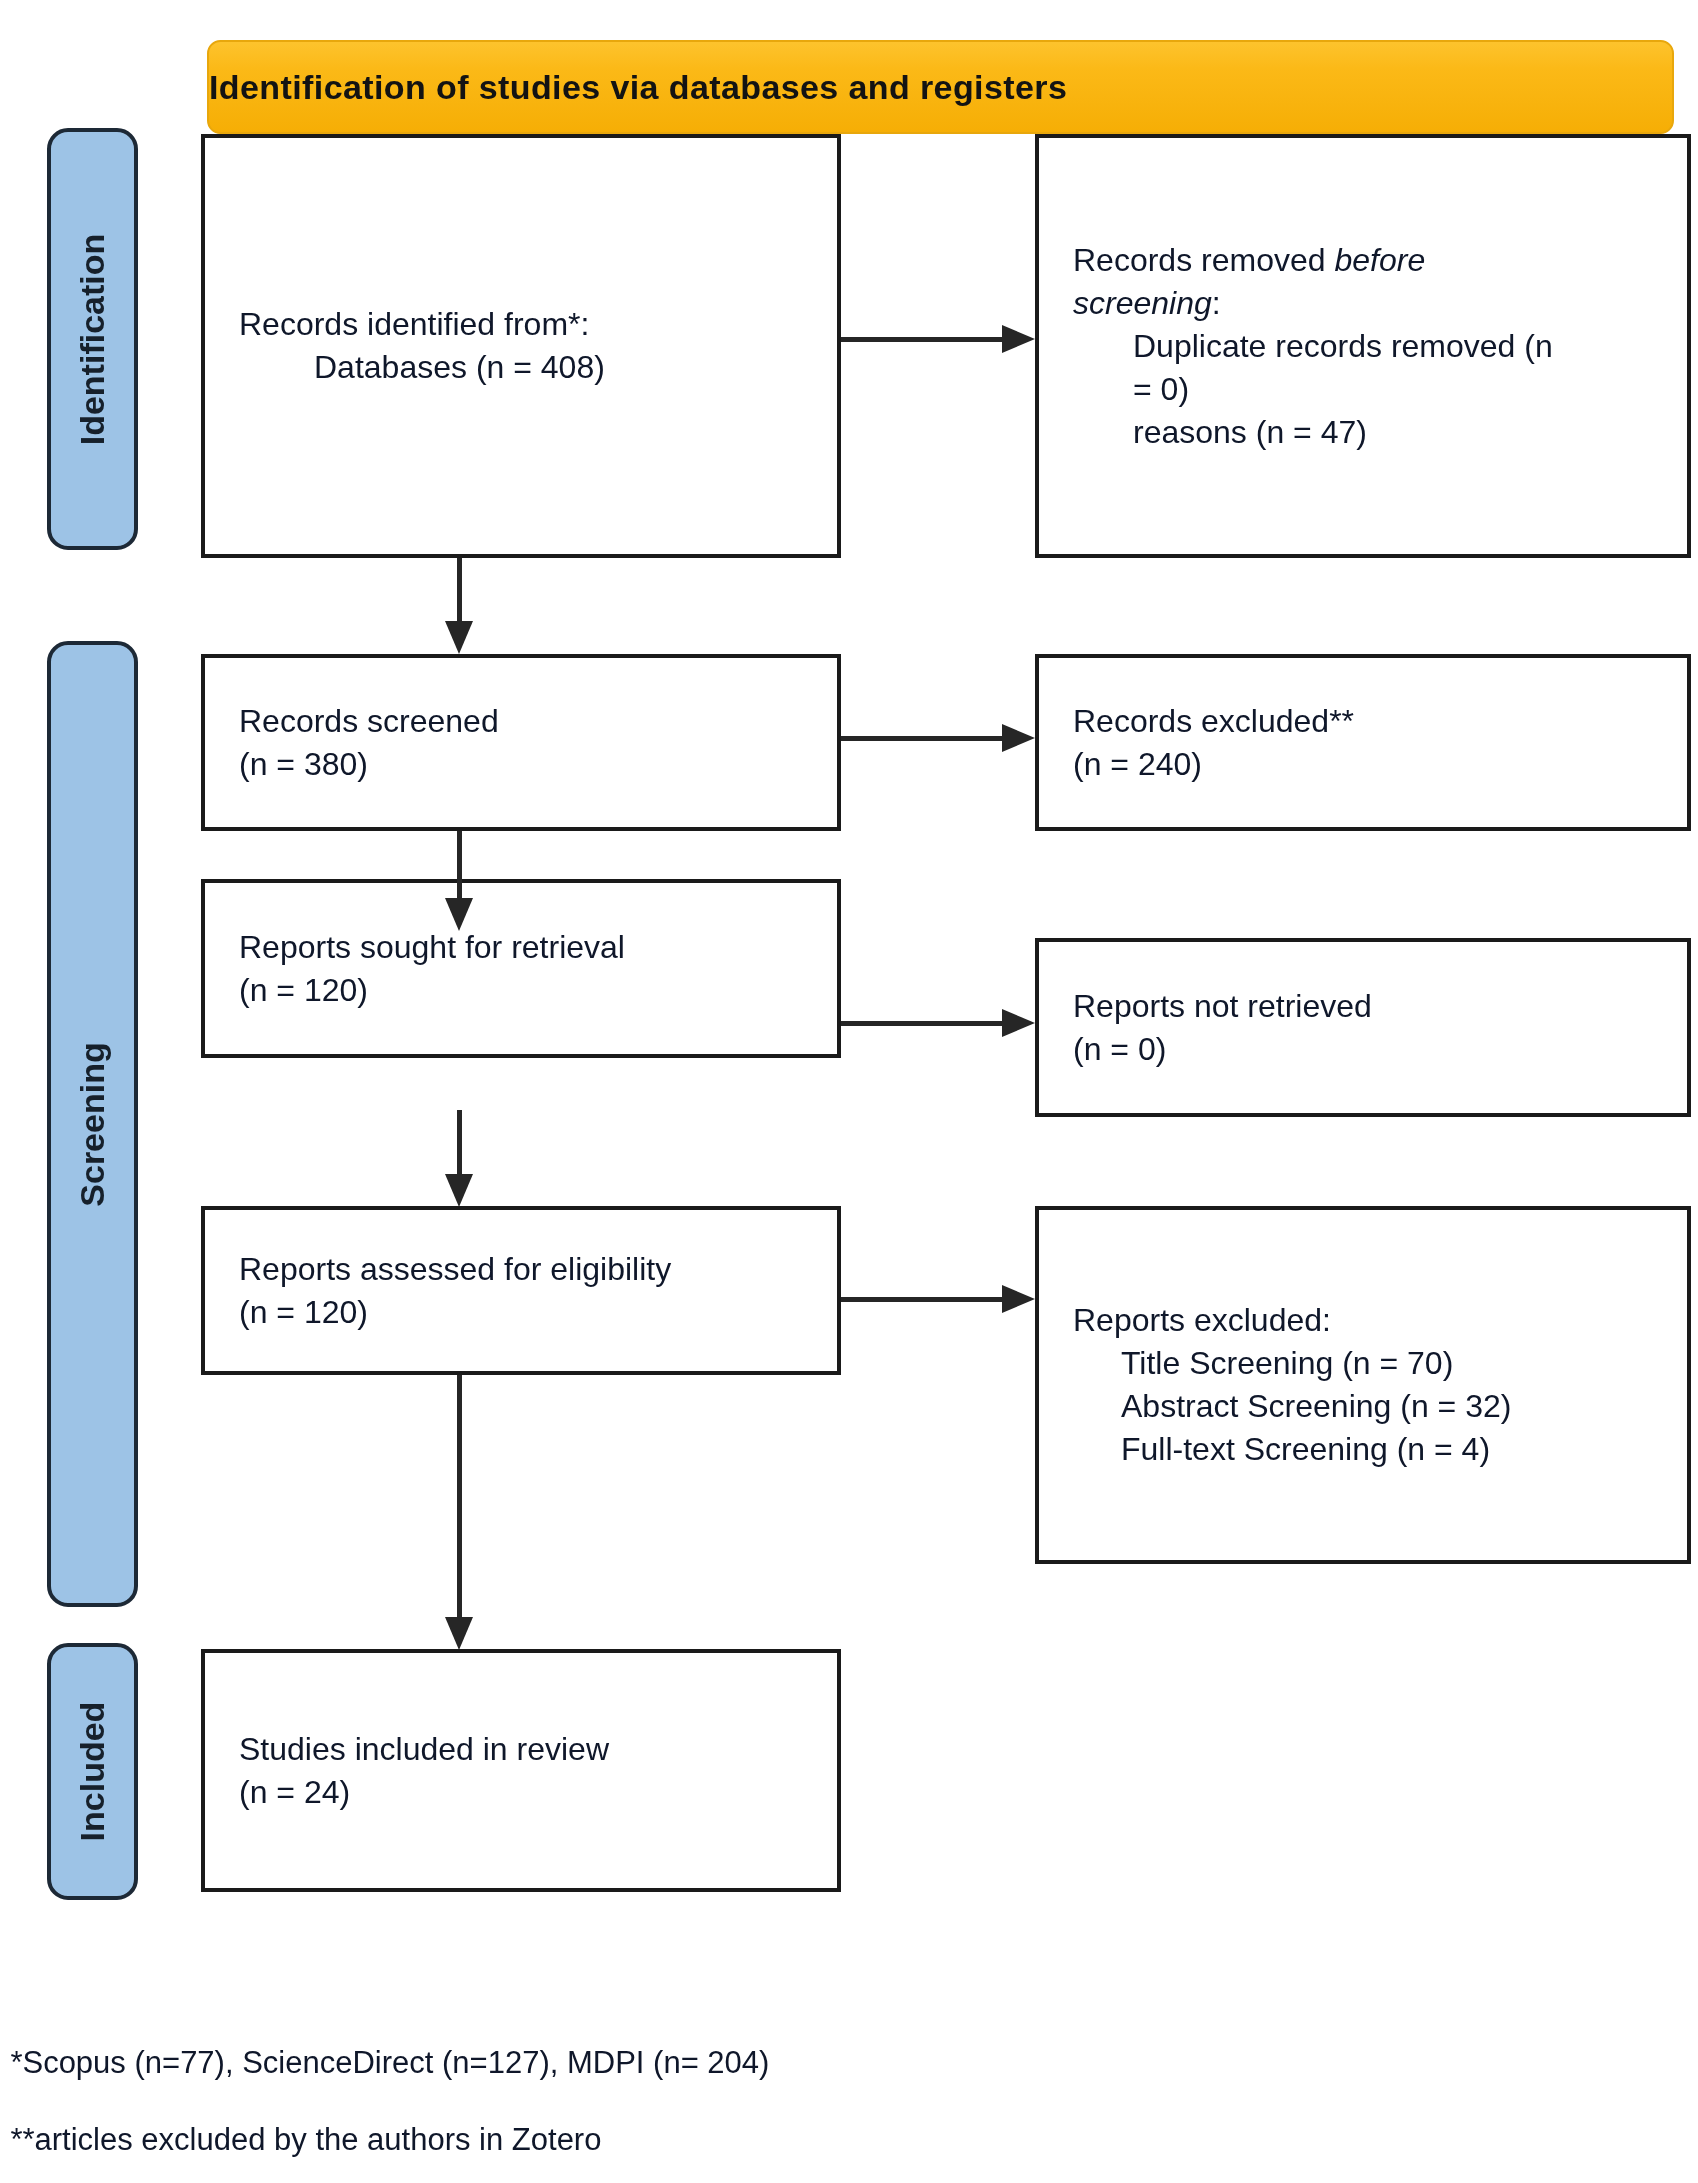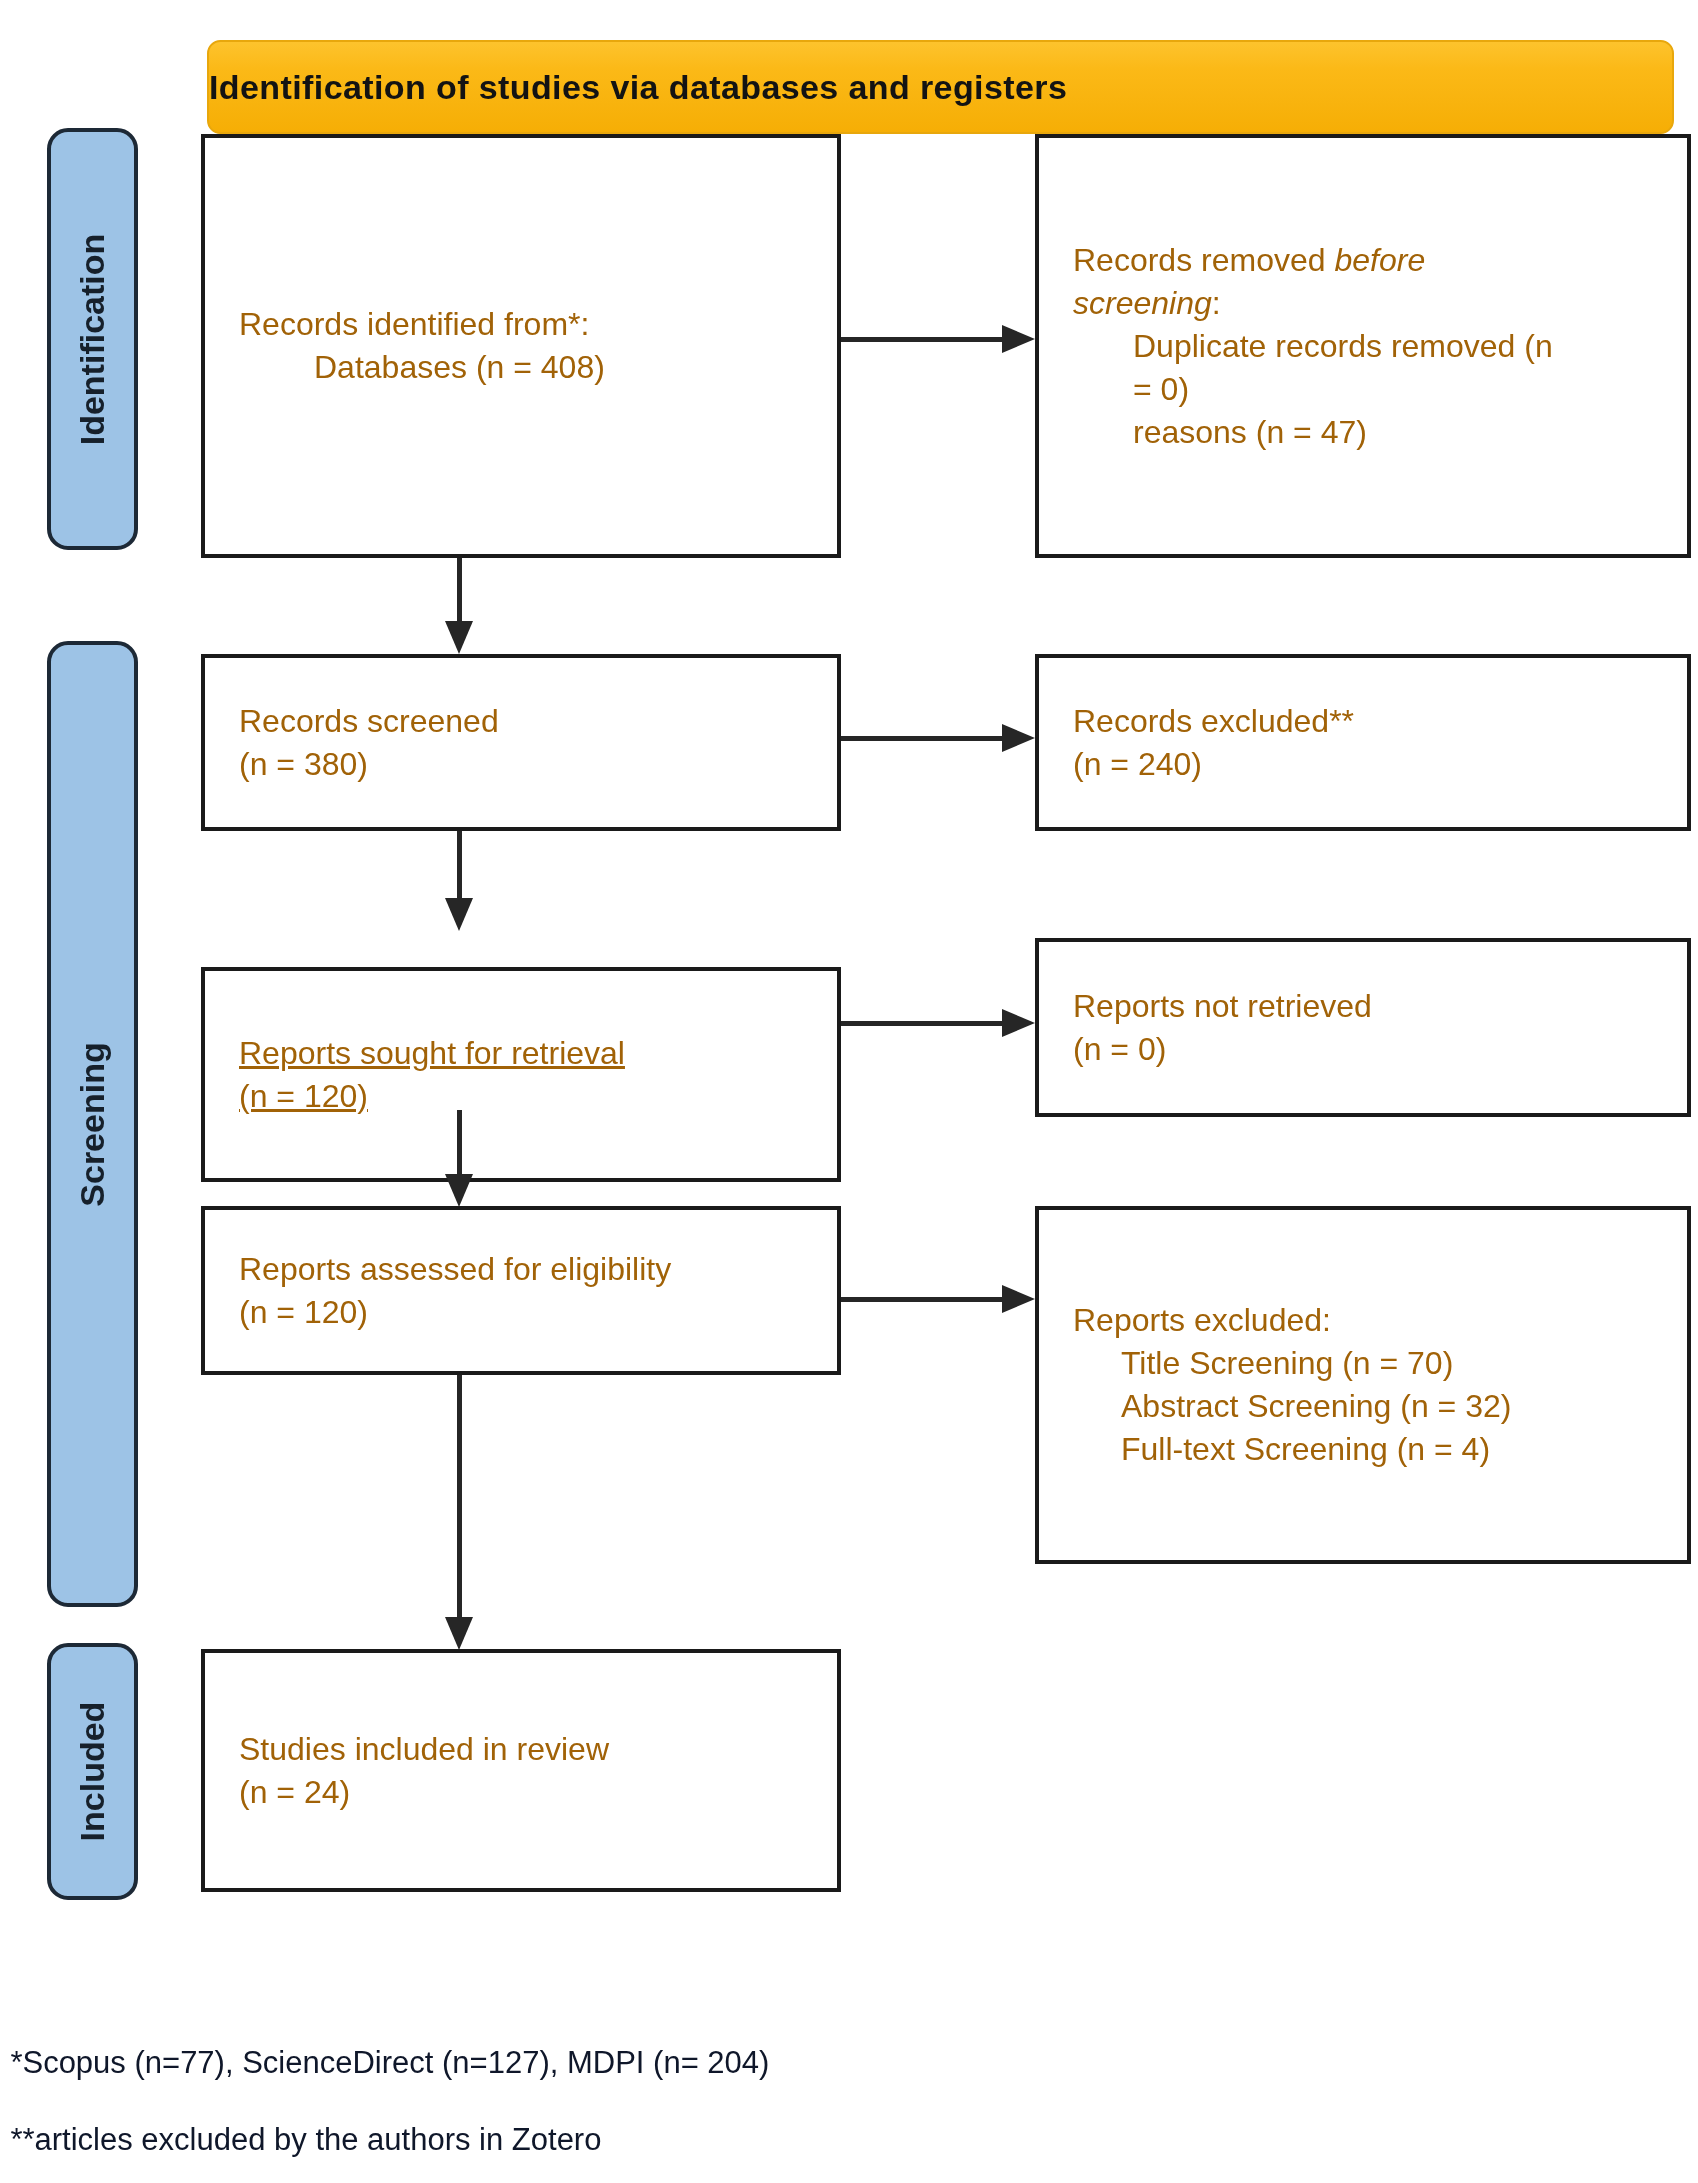--- a/index.html
+++ b/index.html
@@ -46,29 +46,29 @@
   #stage-screening{ top:641px; height:966px; }
   #stage-included{ top:1643px; height:257px; }
   
   .fbox{
     position:absolute;
     background:#ffffff;
     border:4.5px solid #1a1a1a;
     box-sizing:border-box;
     display:flex; flex-direction:column; justify-content:center;
     padding:15px 18px 15px 34px;
-    font-size:32px; line-height:43px; color:#a16207;
+    font-size:32px; line-height:43px; color:#0f172a;
   }
   .col-left{ left:201px; width:640px; }
   .col-right{ left:1035px; width:656px; }
   #box-records-identified{ top:134px;  height:424px; }
   #box-records-removed{    top:134px;  height:424px; }
   #box-records-screened{   top:654px;  height:177px; }
   #box-records-excluded{   top:654px;  height:177px; }
-  #box-reports-sought{     top:967px; height:215px;text-decoration:underline; }
+  #box-reports-sought{     top:879px; height:179px; }
   #box-reports-not-retrieved{ top:938px; height:179px; }
   #box-reports-assessed{   top:1206px; height:169px; }
   #box-reports-excluded{   top:1206px; height:358px; }
   #box-studies-included{   top:1649px; height:243px; }
   .indent-1{ padding-left:75px; }
   .indent-2{ padding-left:60px; }
   .indent-3{ padding-left:48px; }
   .it{ font-style:italic; }
   .bline{ white-space:nowrap; }
   

